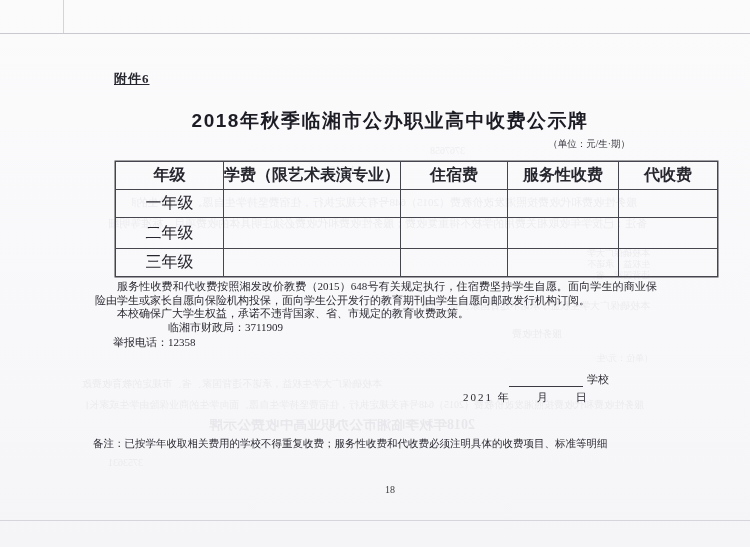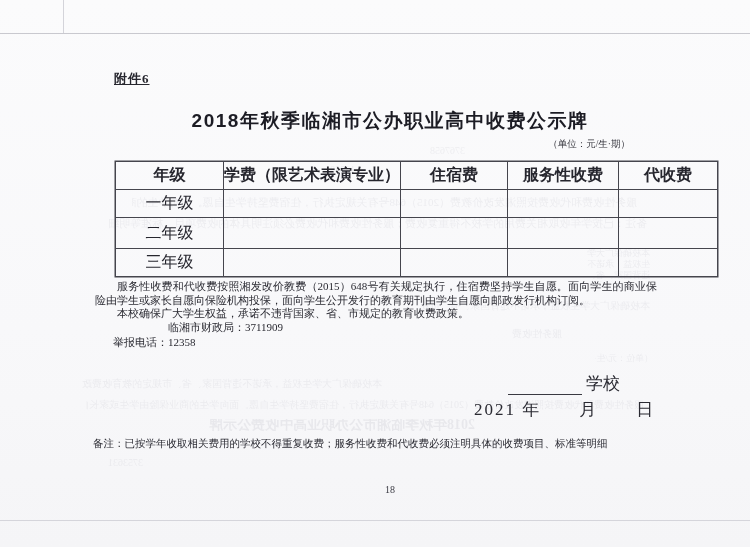--- a/index.html
+++ b/index.html
@@ -47,21 +47,21 @@
     position:absolute;left:95px;width:562px;
     font-size:11px;line-height:13.5px;color:#2a2a32;
     text-align:justify;
   }
   .body-text p{margin:0;text-indent:2em;}
 
   .contact-block{position:absolute;left:113px;top:320px;font-size:11px;line-height:14.5px;color:#2a2a32;}
   .contact-line{white-space:nowrap;}
   .contact-line.cont{padding-left:55px;}
 
-  .sign-block{position:absolute;left:460px;top:372px;width:160px;font-size:17px;color:#2a2a32;}
+  .sign-block{position:absolute;left:449px;top:372px;width:160px;font-size:11px;color:#2a2a32;}
   .sign-line{display:flex;align-items:flex-end;justify-content:flex-end;}
   .sign-rule{display:inline-block;width:74px;height:12px;border-bottom:1px solid #3a3a42;margin-right:4px;}
   .sign-date{margin-top:3px;text-align:center;width:118px;margin-left:14px;letter-spacing:2px;white-space:nowrap;}
 
   .remark{
     position:absolute;left:93px;top:437px;width:560px;
     font-size:10.5px;line-height:13px;color:#2a2a32;white-space:nowrap;overflow:hidden;
   }
   .pageno{position:absolute;left:0;top:484px;width:780px;text-align:center;font-size:10px;color:#3a3a42;}
 

